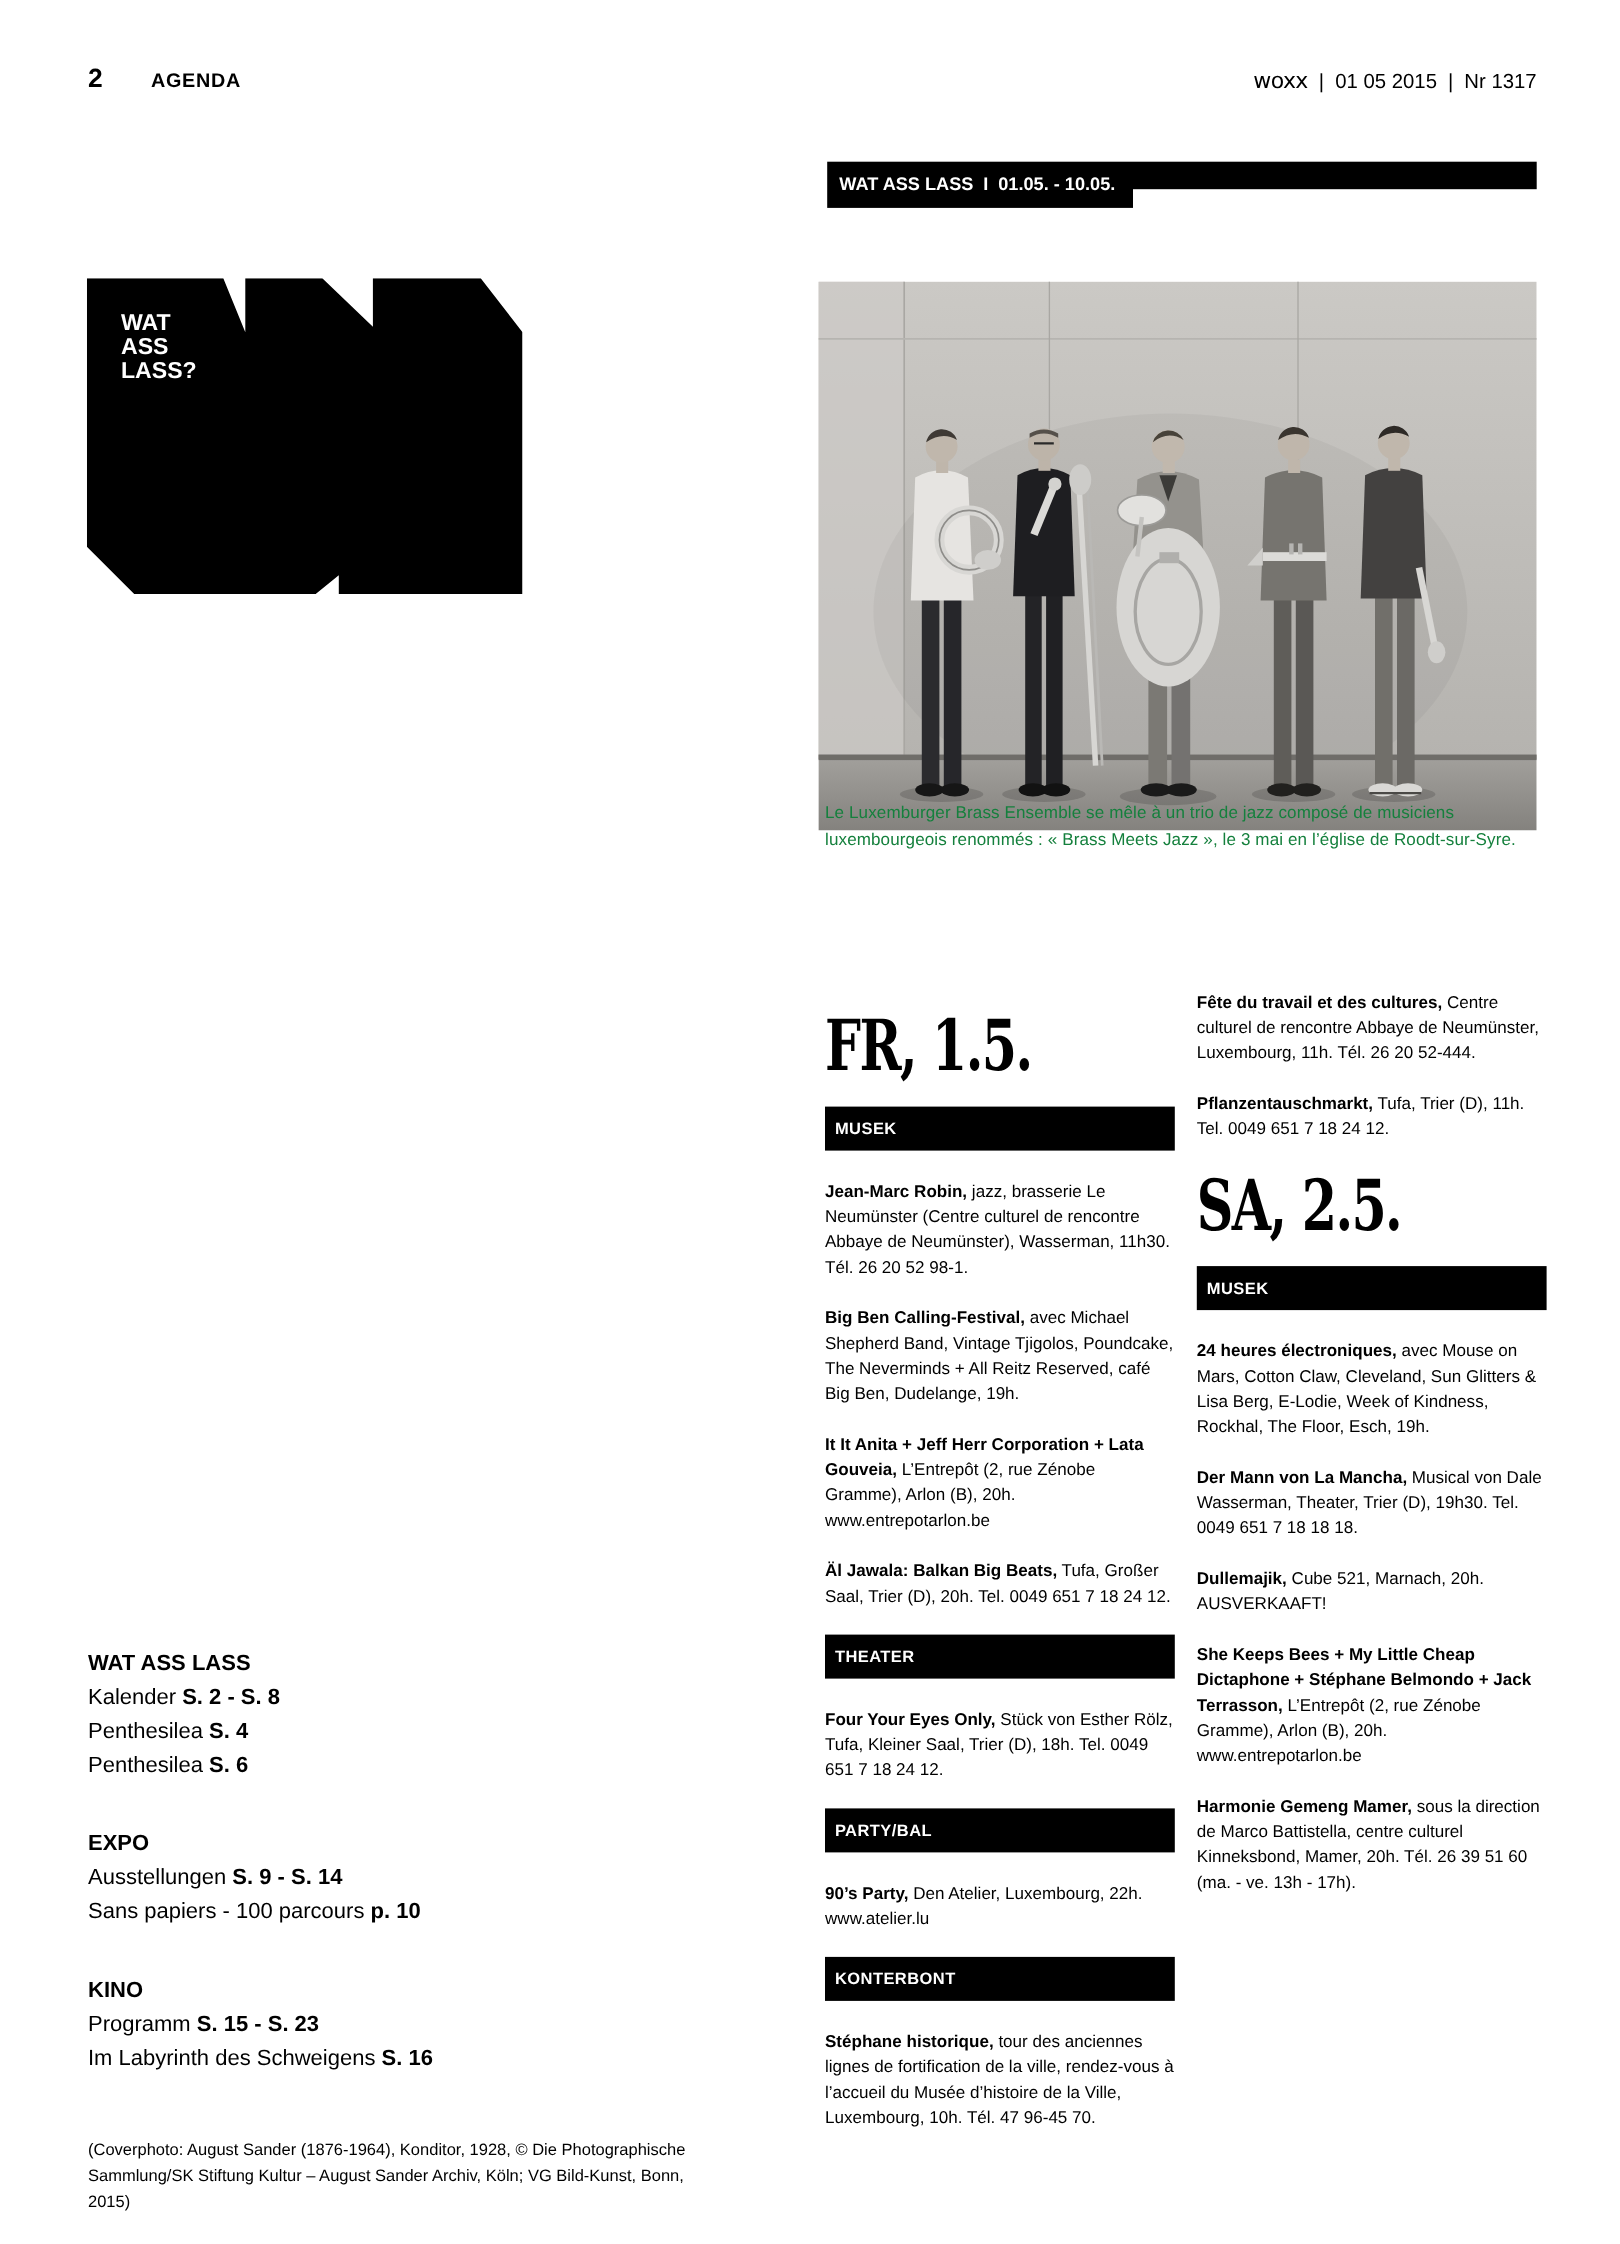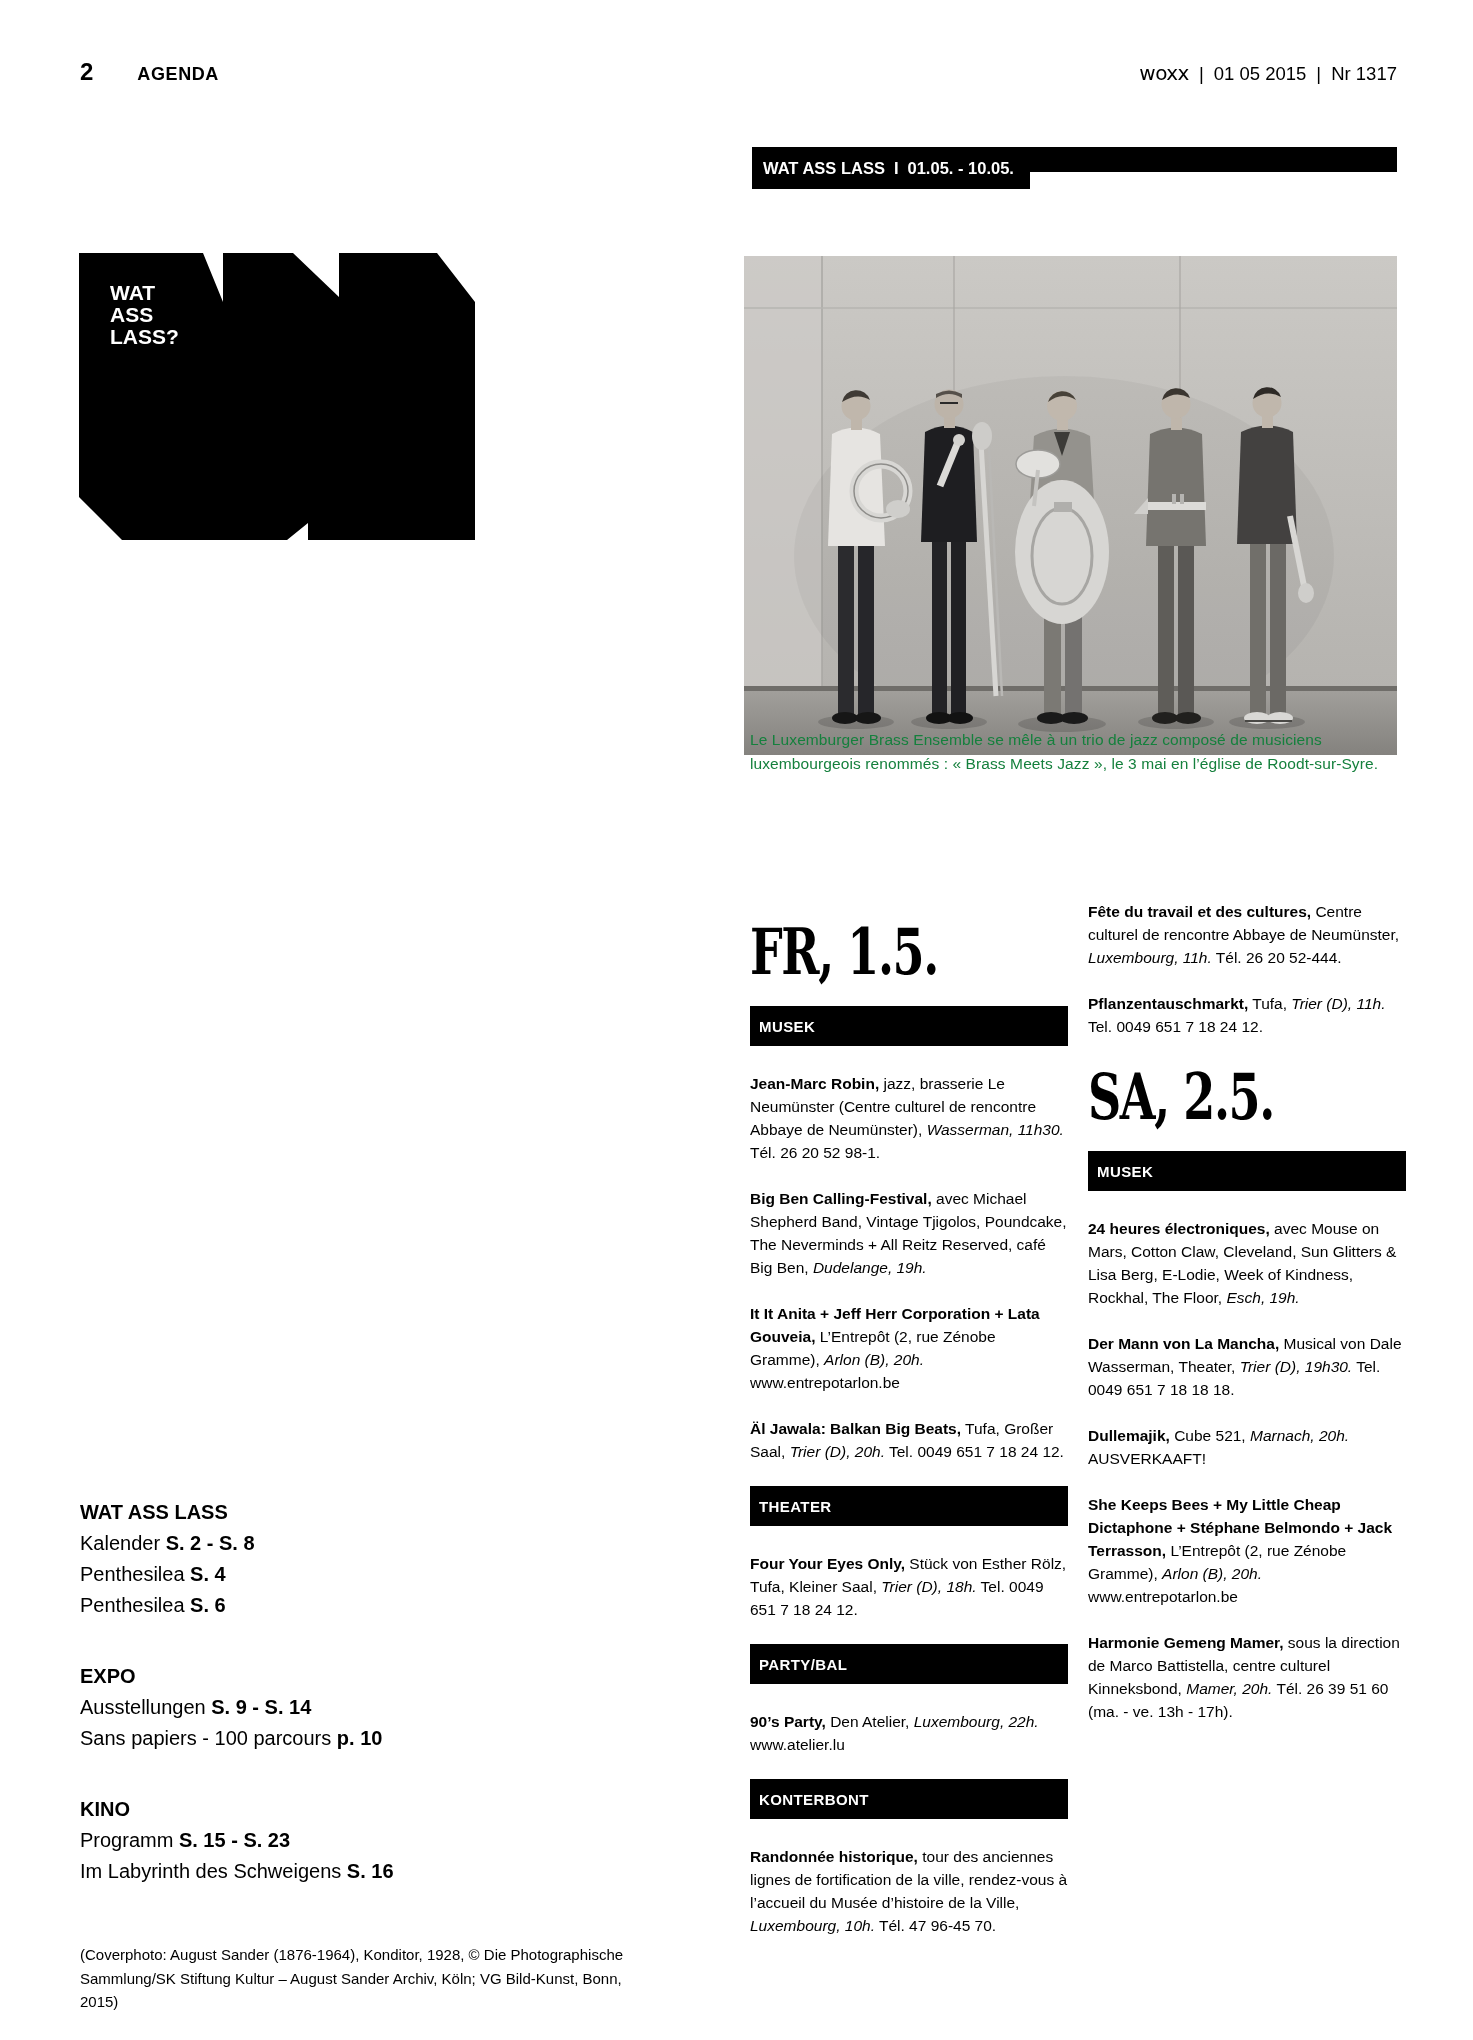--- a/index.html
+++ b/index.html
@@ -43,21 +43,21 @@
   .day-heading .inner{
     display:inline-block;font-family:"DejaVu Serif",serif;font-weight:bold;font-size:64px;
     line-height:72px;letter-spacing:-2px;transform:scaleX(.72);transform-origin:0 0;
   }
   .cat-bar{
     margin:10px 0 26px;height:40px;background:#000;color:#fff;font-weight:bold;font-size:15px;
     display:flex;align-items:center;padding-left:9px;box-sizing:border-box;letter-spacing:.4px;
   }
   .event{margin:0 0 23px;font-size:15.5px;line-height:23px}
   .event .seg-b{font-weight:bold}
-  .event .seg-i{font-style:italic}
+  .event .seg-i{}
 
   
   .index{position:absolute;left:80px;top:1497px;width:578px;font-size:20px;line-height:31px}
   .idx-section:not(:first-child){margin-top:40px}
   .idx-head{font-weight:bold}
   .idx-line .pg{font-weight:bold}
   .credit{margin-top:56px;font-size:15px;line-height:23.5px}
 </style>
 </head>
 <body>
@@ -202,21 +202,21 @@
     <div class="cat-bar">MUSEK</div>
     <p class="event"><span class="seg-b">Jean-Marc Robin,</span><span class="seg-r"> jazz, brasserie Le Neumünster (Centre culturel de rencontre Abbaye de Neumünster), </span><span class="seg-i">Wasserman, 11h30.</span><span class="seg-r"> Tél. 26 20 52 98-1.</span></p>
     <p class="event"><span class="seg-b">Big Ben Calling-Festival,</span><span class="seg-r"> avec Michael Shepherd Band, Vintage Tjigolos, Poundcake, The Neverminds + All Reitz Reserved, café Big Ben, </span><span class="seg-i">Dudelange, 19h.</span></p>
     <p class="event"><span class="seg-b">It It Anita + Jeff Herr Corporation + Lata Gouveia,</span><span class="seg-r"> L’Entrepôt (2, rue Zénobe Gramme), </span><span class="seg-i">Arlon (B), 20h.</span><span class="seg-r"> www.entrepotarlon.be</span></p>
     <p class="event"><span class="seg-b">Äl Jawala: Balkan Big Beats,</span><span class="seg-r"> Tufa, Großer Saal, </span><span class="seg-i">Trier (D), 20h.</span><span class="seg-r"> Tel. 0049 651 7 18 24 12.</span></p>
     <div class="cat-bar">THEATER</div>
     <p class="event"><span class="seg-b">Four Your Eyes Only,</span><span class="seg-r"> Stück von Esther Rölz, Tufa, Kleiner Saal, </span><span class="seg-i">Trier (D), 18h.</span><span class="seg-r"> Tel. 0049 651 7 18 24 12.</span></p>
     <div class="cat-bar">PARTY/BAL</div>
     <p class="event"><span class="seg-b">90’s Party,</span><span class="seg-r"> Den Atelier, </span><span class="seg-i">Luxembourg, 22h.</span><span class="seg-r"> www.atelier.lu</span></p>
     <div class="cat-bar">KONTERBONT</div>
-    <p class="event"><span class="seg-b">Randonnée historique,</span><span class="seg-r"> tour des anciennes lignes de fortification de la ville, rendez-vous à l’accueil du Musée d’histoire de la Ville, </span><span class="seg-i">Luxembourg, 10h.</span><span class="seg-r"> Tél. 47 96-45 70.</span></p>
+    <p class="event"><span class="seg-b">Stéphane historique,</span><span class="seg-r"> tour des anciennes lignes de fortification de la ville, rendez-vous à l’accueil du Musée d’histoire de la Ville, </span><span class="seg-i">Luxembourg, 10h.</span><span class="seg-r"> Tél. 47 96-45 70.</span></p>
   </div>
 <div class="col" id="col-right">
     <p class="event"><span class="seg-b">Fête du travail et des cultures,</span><span class="seg-r"> Centre culturel de rencontre Abbaye de Neumünster, </span><span class="seg-i">Luxembourg, 11h.</span><span class="seg-r"> Tél. 26 20 52-444.</span></p>
     <p class="event"><span class="seg-b">Pflanzentauschmarkt,</span><span class="seg-r"> Tufa, </span><span class="seg-i">Trier (D), 11h.</span><span class="seg-r"> Tel. 0049 651 7 18 24 12.</span></p>
     <div class="day-heading"><span class="inner">SA, 2.5.</span></div>
     <div class="cat-bar">MUSEK</div>
     <p class="event"><span class="seg-b">24 heures électroniques,</span><span class="seg-r"> avec Mouse on Mars, Cotton Claw, Cleveland, Sun Glitters &amp; Lisa Berg, E-Lodie, Week of Kindness, Rockhal, The Floor, </span><span class="seg-i">Esch, 19h.</span></p>
     <p class="event"><span class="seg-b">Der Mann von La Mancha,</span><span class="seg-r"> Musical von Dale Wasserman, Theater, </span><span class="seg-i">Trier (D), 19h30.</span><span class="seg-r"> Tel. 0049 651 7 18 18 18.</span></p>
     <p class="event"><span class="seg-b">Dullemajik,</span><span class="seg-r"> Cube 521, </span><span class="seg-i">Marnach, 20h.</span><span class="seg-r"> AUSVERKAAFT!</span></p>
     <p class="event"><span class="seg-b">She Keeps Bees + My Little Cheap Dictaphone + Stéphane Belmondo + Jack Terrasson,</span><span class="seg-r">  L’Entrepôt (2, rue Zénobe Gramme), </span><span class="seg-i">Arlon (B), 20h.</span><span class="seg-r"> www.entrepotarlon.be</span></p>

